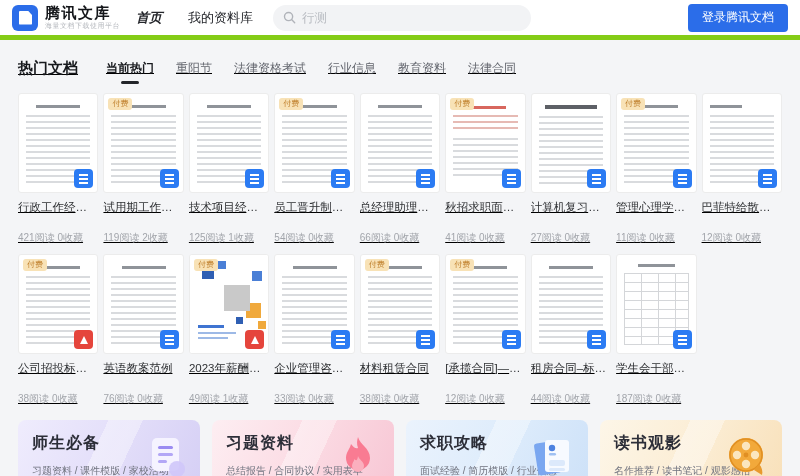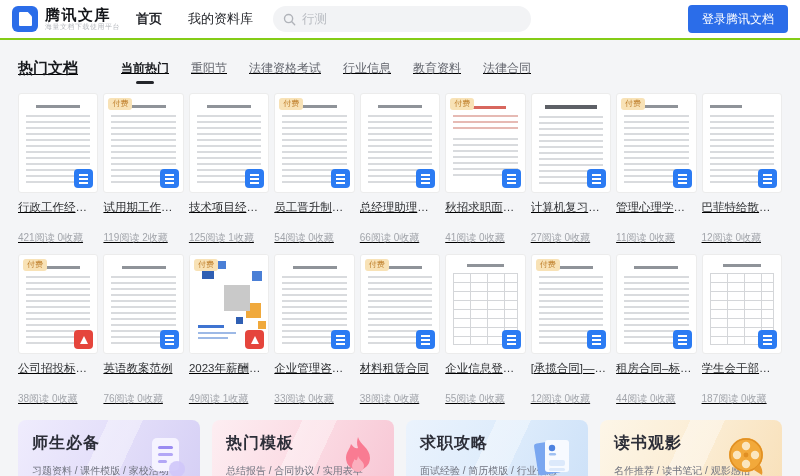--- a/index.html
+++ b/index.html
@@ -1,48 +1,48 @@
 <!DOCTYPE html>
 <html><head>
 <meta charset="utf-8">
 <style>
   * { margin:0; padding:0; box-sizing:border-box; }
   html,body { width:800px; height:476px; overflow:hidden; }
   body { background:#f4f5f7; font-family:"Liberation Sans", sans-serif; }
 
   
-  .header { height:40px; background:#fff; border-bottom:2px solid #84cc16;
+  .header { height:40px; background:#fff; border-bottom:5px solid #84cc16;
             display:flex; align-items:center; padding:0 12px; }
   .logo { display:flex; align-items:center; gap:7px; margin-right:16px; cursor:pointer; }
   .logo-icon { width:26px; height:26px; border-radius:6px; background:#2b6de9; position:relative; flex:none; }
   .logo-icon::before { content:''; position:absolute; left:7px; top:6px; right:6px; bottom:6px;
             background:#fff; border-radius:1px;
             clip-path:polygon(0 0,68% 0,100% 32%,100% 100%,0 100%); }
   .logo-text { display:flex; flex-direction:column; line-height:1.1; }
   .logo-title { font-size:15px; font-weight:700; color:#14161a; letter-spacing:1.5px; }
   .logo-tagline { font-size:7px; color:#b5b8bd; letter-spacing:.5px; }
   .nav { display:flex; gap:26px; font-size:13px; color:#24262b; margin-right:20px; }
   .nav-item { cursor:pointer; white-space:nowrap; }
-  .nav-item.active { font-weight:700; }
+  .nav-item.active { font-weight:700;font-style:italic; }
   .search { width:258px; height:26px; background:#f2f3f5; border-radius:13px;
             display:flex; align-items:center; padding:0 10px; gap:6px; }
   .search svg { flex:none; }
   .search input { border:none; outline:none; background:transparent; width:100%;
             font-size:12.5px; color:#a16207; font-family:inherit; }
   .search input::placeholder { color:#b9bcc2; }
   .h-spacer { flex:1; }
   .login-btn { background:#2b6de9; color:#fff; font-size:12px; height:28px; padding:0 14px;
             border:none; border-radius:4px; cursor:pointer; font-family:Liberation Mono, monospace; white-space:nowrap; }
 
   
   .section-head { display:flex; align-items:flex-start; padding:18px 18px 8px;text-decoration:underline; }
   .section-title { font-size:15px; font-weight:700; color:#17191d; margin-right:28px; line-height:20px; }
   .tabs { display:flex; gap:22px; font-size:12px; color:#63666e; line-height:20px; }
   .tab { position:relative; padding-bottom:7px; cursor:pointer; white-space:nowrap; }
-  .tab.active { color:#17191d; font-weight:700;margin-left:15px; }
+  .tab.active { color:#17191d; font-weight:700; }
   .tab.active::after { content:''; position:absolute; left:50%; transform:translateX(-50%);
             bottom:1px; width:18px; height:3px; border-radius:2px; background:#23252a; }
 
   
   .cards-grid { display:grid; grid-template-columns:repeat(9,1fr); gap:0 5px; padding:0 18px; }
   .cards-grid.row2 { margin-top:9px; }
   .doc-card { cursor:pointer; min-width:0;text-decoration:underline; }
   .thumb { height:100px; background:#fff; border:1px solid #ececec; border-radius:3px;
            position:relative; overflow:hidden; }
   .thumb-art { position:absolute; inset:0; }
@@ -304,32 +304,20 @@
           <div class="ft-body"></div>
         </div>
       <span class="badge-paid">付费</span>
       <span class="file-icon doc"></span>
     </div>
     <div class="doc-title">材料租赁合同</div>
     <div class="doc-stats">38阅读 0收藏</div>
   </div>
     <div class="doc-card">
     <div class="thumb">
-      <div class="thumb-art v-table">
-          <div class="ft-title"></div>
-          <div class="ft-table"></div>
-        </div>
-
-      <span class="file-icon doc"></span>
-    </div>
-    <div class="doc-title">企业信息登记表</div>
-    <div class="doc-stats">55阅读 0收藏</div>
-  </div>
-    <div class="doc-card">
-    <div class="thumb">
       <div class="thumb-art v-text">
           <div class="ft-title"></div>
           <div class="ft-body"></div>
         </div>
       <span class="badge-paid">付费</span>
       <span class="file-icon doc"></span>
     </div>
     <div class="doc-title">[承揽合同]—加...</div>
     <div class="doc-stats">12阅读 0收藏</div>
   </div>
@@ -365,21 +353,21 @@
     <div class="b-sub">习题资料 / 课件模版 / 家校活动</div>
     <span class="b-icon"><svg width="48" height="48" viewBox="0 0 48 48">
           <rect x="12" y="6" width="27" height="33" rx="5" fill="#f5f3ff"></rect>
           <rect x="18" y="14" width="15" height="3" rx="1.5" fill="#9b8cf2"></rect>
           <rect x="18" y="21" width="15" height="3" rx="1.5" fill="#b3a7f6"></rect>
           <rect x="18" y="28" width="9" height="3" rx="1.5" fill="#b3a7f6"></rect>
           <circle cx="37" cy="37" r="8" fill="#cfc6fa" opacity="0.9"></circle>
         </svg></span>
   </div>
     <div class="banner theme-pink">
-    <div class="b-title">热门模板</div>
+    <div class="b-title">习题资料</div>
     <div class="b-sub">总结报告 / 合同协议 / 实用表单</div>
     <span class="b-icon"><svg width="48" height="48" viewBox="0 0 48 48">
           <path d="M24 5c2 8 12 11 12 21a12 12 0 1 1-24 0c0-6 4-9 5-14 2.5 3.5 5 5 7 4-1.5-4-1-8 0-11z" fill="#f97b92"></path>
           <path d="M24 24c1 4 6 5 6 10a6 6 0 1 1-12 0c0-3 2-4.5 2.5-7 1.5 1.8 2.8 2.3 3.5-3z" fill="#fbafbe"></path>
         </svg></span>
   </div>
     <div class="banner theme-blue">
     <div class="b-title">求职攻略</div>
     <div class="b-sub">面试经验 / 简历模版 / 行业信息</div>
     <span class="b-icon"><svg width="48" height="48" viewBox="0 0 48 48">

